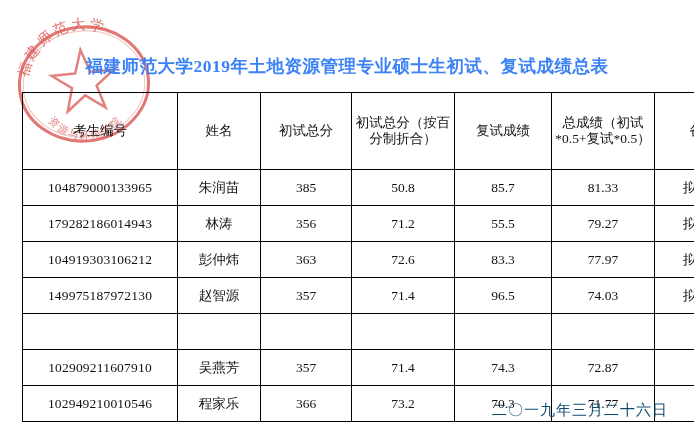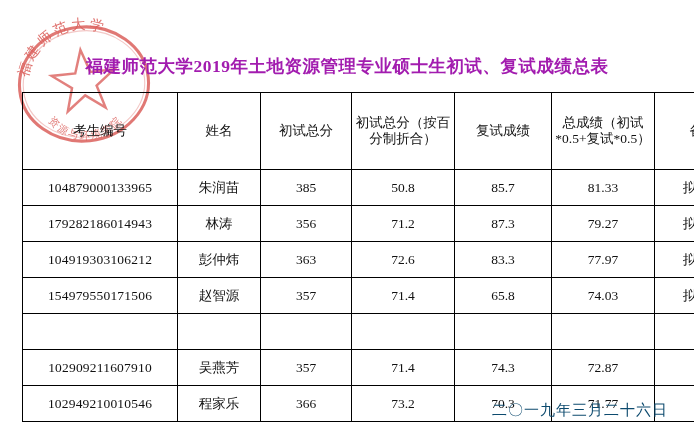--- a/index.html
+++ b/index.html
@@ -31,21 +31,21 @@
   .doc-title {
     position: absolute;
     left: 0;
     top: 54px;
     width: 694px;
     text-align: center;
     font-size: 17.5px;
     font-weight: bold;
     letter-spacing: 0.5px;
     font-family: "Liberation Serif", serif;
-    color: #a21caf;
+    color: #3b82f6;
   }
 
   
   .grade-table {
     position: absolute;
     left: 22px;
     top: 92px;
     width: 650px;
     border-collapse: collapse;
     table-layout: fixed;
@@ -138,39 +138,39 @@
       <td>50.8</td>
       <td>85.7</td>
       <td>81.33</td>
       <td>拟录取</td>
     </tr>
     <tr>
       <td class="cell-id">179282186014943</td>
       <td class="cell-name">林涛</td>
       <td>356</td>
       <td>71.2</td>
-      <td>87.3</td>
+      <td>55.5</td>
       <td>79.27</td>
       <td>拟录取</td>
     </tr>
     <tr>
       <td class="cell-id">104919303106212</td>
       <td class="cell-name">彭仲炜</td>
       <td>363</td>
       <td>72.6</td>
       <td>83.3</td>
       <td>77.97</td>
       <td>拟录取</td>
     </tr>
     <tr>
-      <td class="cell-id">154979550171506</td>
+      <td class="cell-id">149975187972130</td>
       <td class="cell-name">赵智源</td>
       <td>357</td>
       <td>71.4</td>
-      <td>65.8</td>
+      <td>96.5</td>
       <td>74.03</td>
       <td>拟录取</td>
     </tr>
     <tr class="spacer-row">
       <td></td>
       <td></td>
       <td></td>
       <td></td>
       <td></td>
       <td></td>

